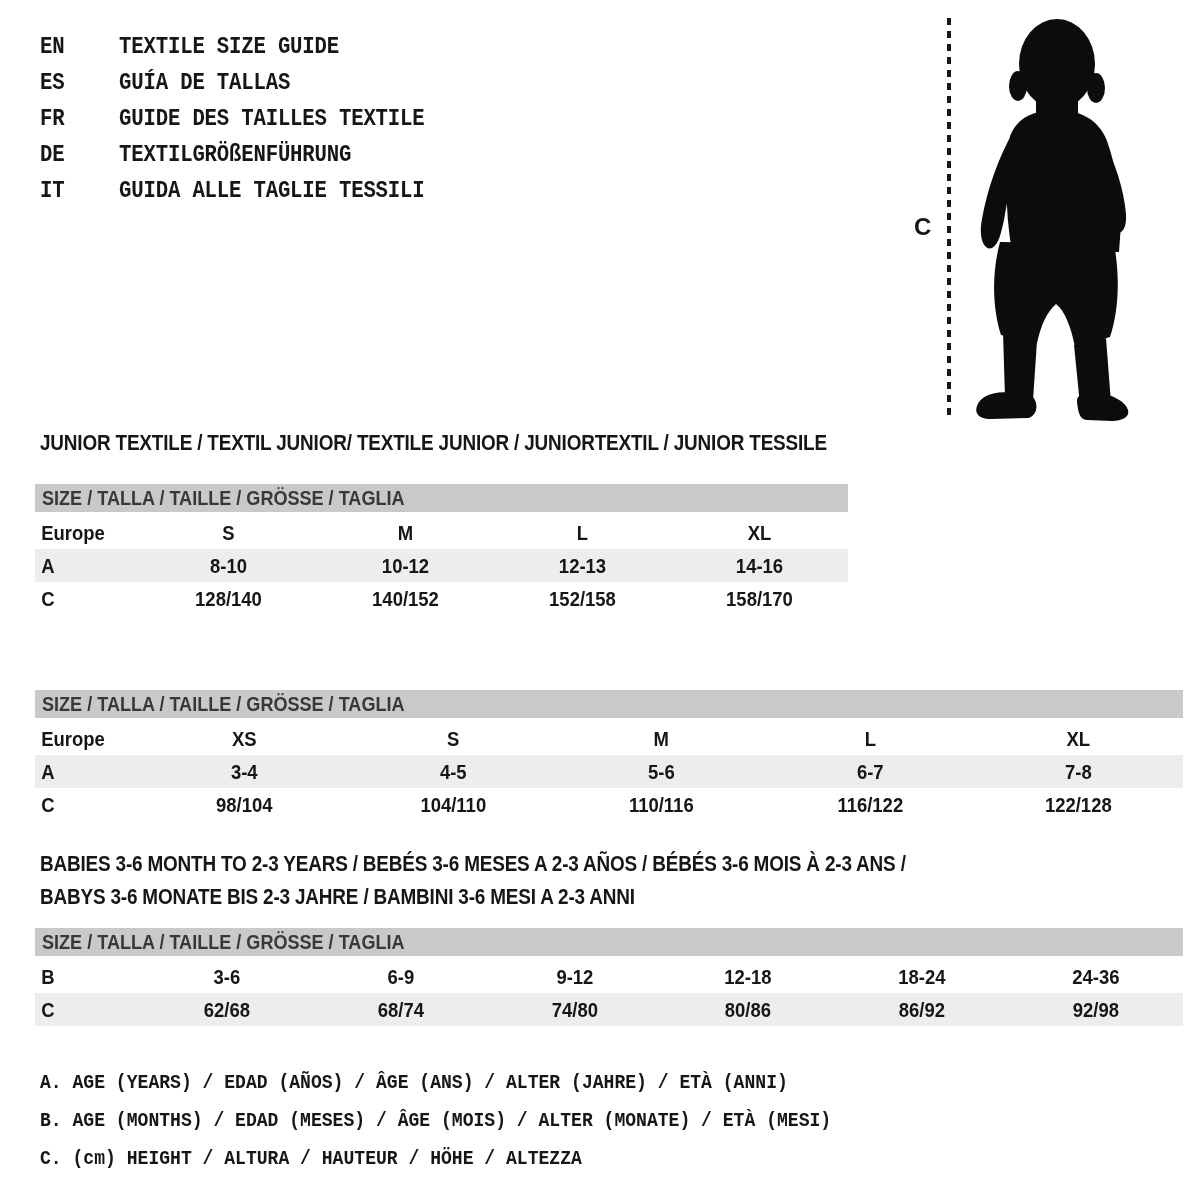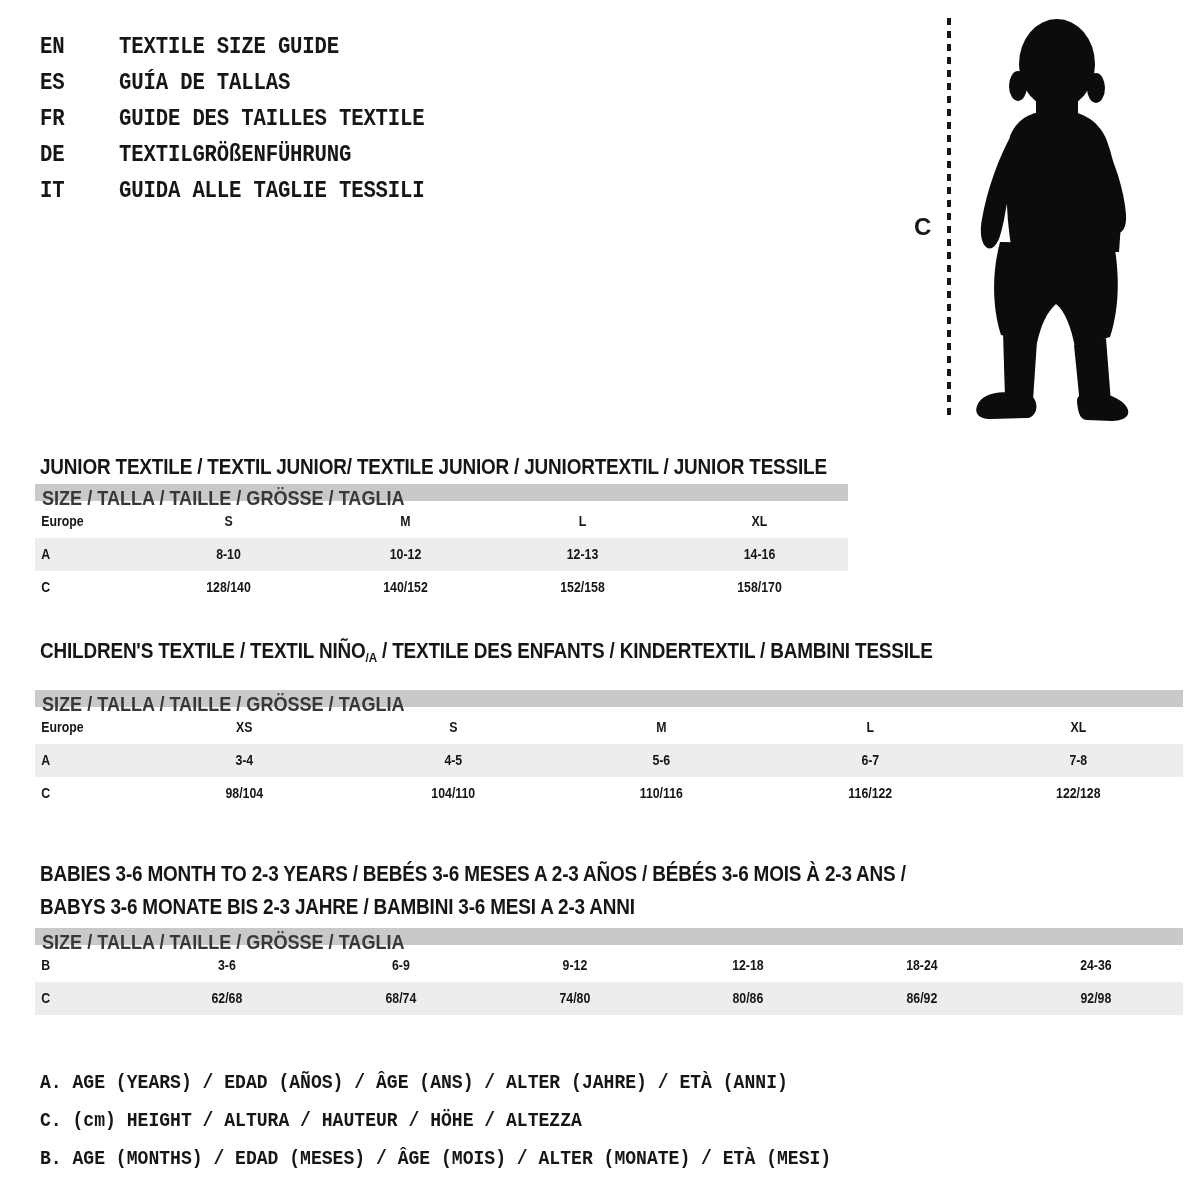--- a/index.html
+++ b/index.html
@@ -27,23 +27,23 @@
   .c-label{left:914px;top:214px;font-size:24px;line-height:26px;}
   .figure-svg{left:958px;top:14px;width:190px;height:410px;}
 
   
   .sec-title{font-size:22px;line-height:24px;letter-spacing:-0.2px;white-space:nowrap;}
   .subscript{font-size:0.62em;vertical-align:-0.28em;}
   .two-line{line-height:33px;}
 
   
   .size-table{position:absolute;}
-  .size-bar{height:17px;line-height:28px;background:var(--header-bg);color:var(--bar-ink);
+  .size-bar{height:28px;line-height:28px;background:var(--header-bg);color:var(--bar-ink);
             font-size:21px;padding-left:7px;margin-bottom:4px;}
-  .t-row{display:grid;height:33px;line-height:33px;font-size:14px;}
+  .t-row{display:grid;height:33px;line-height:33px;font-size:21px;}
   .t-row.alt{background:var(--alt-row-bg);}
   .cols4{grid-template-columns:105px repeat(4,1fr);}
   .cols5{grid-template-columns:105px repeat(5,1fr);}
   .cols6{grid-template-columns:105px repeat(6,1fr);}
   .t-label{padding-left:7px;transform:scaleX(0.88);transform-origin:0 50%;white-space:nowrap;}
   .t-cell{text-align:center;transform:scaleX(0.88);white-space:nowrap;}
 
   
   .legend{left:40px;top:1064px;font-size:21px;line-height:38px;font-family:Liberation Mono, monospace;}
   .legend-line{white-space:nowrap;}
@@ -88,21 +88,21 @@
       <path d="M55,118 C41,142 29,176 24,205 C20,226 27,237 34,234 C41,230 43,219 46,206 C51,176 58,148 65,128 Z"></path>
       <path d="M145,127 C157,147 166,176 168,200 C169,215 163,222 156,218 C150,214 149,204 147,194 C143,170 139,149 133,133 Z"></path>
       <path d="M42,228 C33,262 35,296 43,321 L79,329 C83,311 89,298 98,290 C107,297 113,313 117,333 L152,323 C161,296 162,262 156,230 Z"></path>
       <path d="M45,318 L79,327 L75,386 L47,384 Z"></path>
       <path d="M19,392 C22,381 40,376 53,379 L75,383 C81,390 79,402 70,404 L33,405 C22,405 16,400 19,392 Z"></path>
       <path d="M116,331 L148,324 L153,389 L122,391 Z"></path>
       <path d="M119,388 C118,380 129,376 141,378 C155,381 168,388 170,396 C172,403 164,407 154,407 L129,406 C121,406 120,396 119,388 Z"></path>
     </g>
   </svg>
 
-  <div class="abs sec-title" style="left:40px;top:431px;margin-top:24px;">
+  <div class="abs sec-title" style="left:40px;top:431px;">
     <span class="condensed">JUNIOR TEXTILE / TEXTIL JUNIOR/ TEXTILE JUNIOR / JUNIORTEXTIL / JUNIOR TESSILE</span>
   </div>
   <div class="size-table" style="left:35px;top:484px;width:813px;">
     <div class="size-bar">
       <span class="condensed">SIZE / TALLA / TAILLE / GRÖSSE / TAGLIA</span>
     </div>
     <div class="t-row cols4">
       <div class="t-label">Europe</div>
       <div class="t-cell">S</div>
       <div class="t-cell">M</div>
@@ -118,23 +118,20 @@
     </div>
     <div class="t-row cols4">
       <div class="t-label">C</div>
       <div class="t-cell">128/140</div>
       <div class="t-cell">140/152</div>
       <div class="t-cell">152/158</div>
       <div class="t-cell">158/170</div>
     </div>
   </div>
 
-  <div class="abs sec-title" style="left:40px;top:639px;">
-    <span class="condensed"><span>CHILDREN'S TEXTILE / TEXTIL NIÑO</span><span class="subscript">/A</span><span> / TEXTILE DES ENFANTS / KINDERTEXTIL / BAMBINI TESSILE</span></span>
-  </div>
   <div class="size-table" style="left:35px;top:690px;width:1148px;">
     <div class="size-bar">
       <span class="condensed">SIZE / TALLA / TAILLE / GRÖSSE / TAGLIA</span>
     </div>
     <div class="t-row cols5">
       <div class="t-label">Europe</div>
       <div class="t-cell">XS</div>
       <div class="t-cell">S</div>
       <div class="t-cell">M</div>
       <div class="t-cell">L</div>
@@ -151,21 +148,21 @@
     <div class="t-row cols5">
       <div class="t-label">C</div>
       <div class="t-cell">98/104</div>
       <div class="t-cell">104/110</div>
       <div class="t-cell">110/116</div>
       <div class="t-cell">116/122</div>
       <div class="t-cell">122/128</div>
     </div>
   </div>
 
-  <div class="abs sec-title two-line" style="left:40px;top:847px;margin-top:10px;">
+  <div class="abs sec-title two-line" style="left:40px;top:847px;">
     <span class="condensed">BABIES 3-6 MONTH TO 2-3 YEARS / BEBÉS 3-6 MESES A 2-3 AÑOS / BÉBÉS 3-6 MOIS À 2-3 ANS /</span><br>
     <span class="condensed">BABYS 3-6 MONATE BIS 2-3 JAHRE / BAMBINI 3-6 MESI A 2-3 ANNI</span>
   </div>
   <div class="size-table" style="left:35px;top:928px;width:1148px;">
     <div class="size-bar">
       <span class="condensed">SIZE / TALLA / TAILLE / GRÖSSE / TAGLIA</span>
     </div>
     <div class="t-row cols6">
       <div class="t-label">B</div>
       <div class="t-cell">3-6</div>
@@ -181,17 +178,17 @@
       <div class="t-cell">68/74</div>
       <div class="t-cell">74/80</div>
       <div class="t-cell">80/86</div>
       <div class="t-cell">86/92</div>
       <div class="t-cell">92/98</div>
     </div>
   </div>
 
   <div class="abs legend">
     <div class="legend-line"><span class="condensed">A. AGE (YEARS) / EDAD (AÑOS) / ÂGE (ANS) / ALTER (JAHRE) / ETÀ (ANNI)</span></div>
+    <div class="legend-line"><span class="condensed">B. AGE (MONTHS) / EDAD (MESES) / ÂGE (MOIS) / ALTER (MONATE) / ETÀ (MESI)</span></div>
     <div class="legend-line"><span class="condensed">C. (cm) HEIGHT / ALTURA / HAUTEUR / HÖHE / ALTEZZA</span></div>
-    <div class="legend-line"><span class="condensed">B. AGE (MONTHS) / EDAD (MESES) / ÂGE (MOIS) / ALTER (MONATE) / ETÀ (MESI)</span></div>
   </div>
 
 </div>
 
 </body></html>

